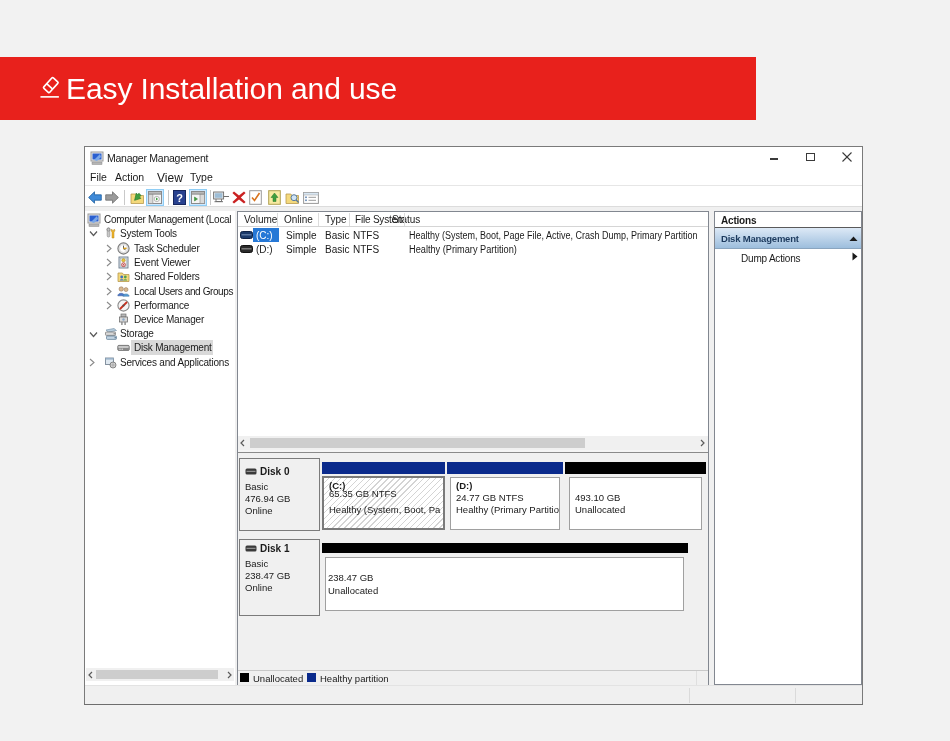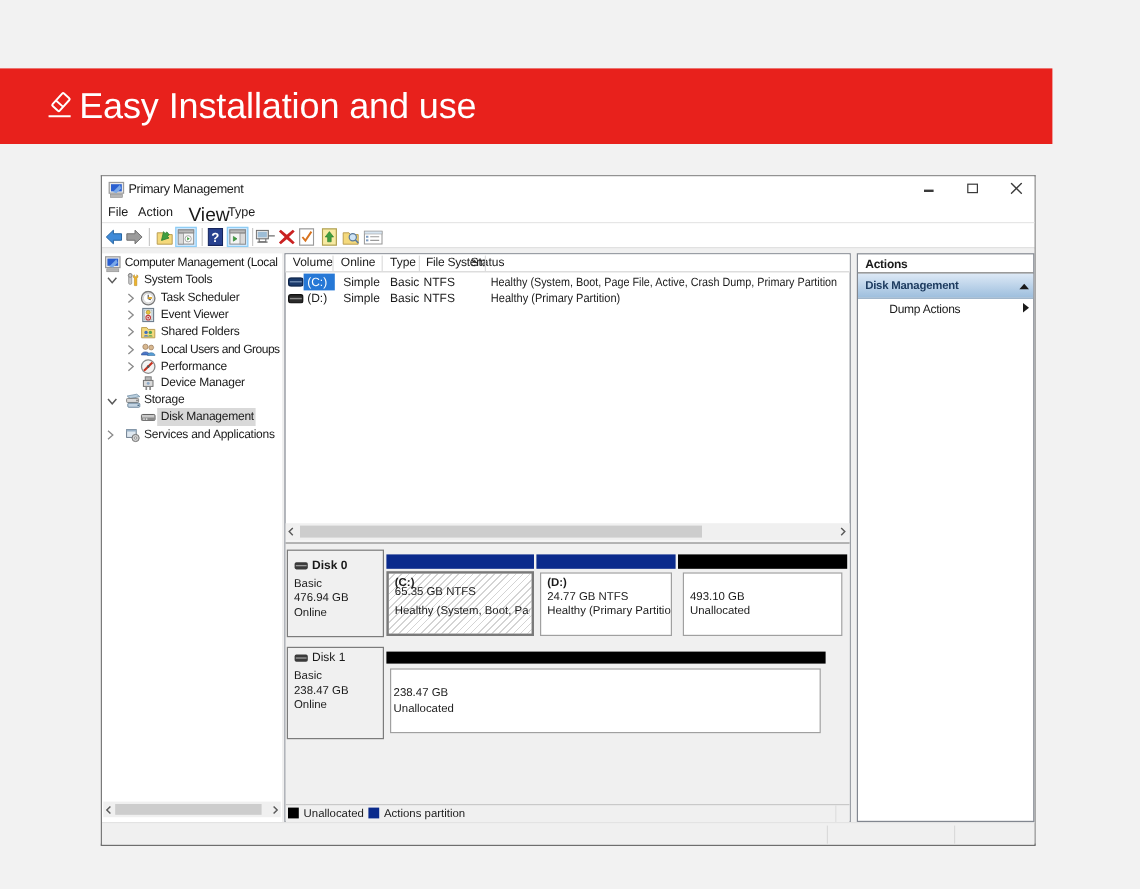--- a/index.html
+++ b/index.html
@@ -1,19 +1,19 @@
 <!DOCTYPE html>
 <html><head>
 <meta charset="utf-8">
 <style>
   * { margin:0; padding:0; box-sizing:border-box; }
   html,body { width:950px; height:741px; background:#f2f2f2; font-family:"Liberation Sans", sans-serif; overflow:hidden; }
   .abs { position:absolute; }
   #page { position:relative; width:950px; height:741px; }
-  #banner { position:absolute; left:0; top:57px; width:877px; height:63px; background:#e8211c; }
+  #banner { position:absolute; left:0; top:57px; width:756px; height:63px; background:#e8211c; }
   #banner .txt { position:absolute; left:66px; top:15px; color:#fff; font-size:30px; letter-spacing:-0.1px; }
   .win-border { position:absolute; left:84px; top:146px; width:779px; height:559px; border:1px solid #7a7a7a; border-bottom:2px solid #6e6e6e; background:#f0f0f0; }
   .t10 { font-size:10px; color:#1a1a1a; }
   .t95 { font-size:9.5px; color:#1a1a1a; }
   .pane { position:absolute; background:#fff; border:1px solid #828790; }
   .hdrsep { position:absolute; top:213px; width:1px; height:13px; background:#dcdcdc; }
   .scrollbar { position:absolute; background:#f0f0f0; }
   .thumb { position:absolute; background:#cdcdcd; }
   .treerow { position:absolute; white-space:nowrap; font-size:10px; color:#1a1a1a; letter-spacing:-0.2px; }
 </style>
@@ -35,31 +35,31 @@
   <div class="win-border"></div>
   <div class="abs" style="left:85px;top:147px;width:777px;height:59px;background:#ffffff"></div>
   <div class="abs" style="left:85px;top:211px;width:150px;height:474px;background:#ffffff"></div>
 
   <svg class="abs" style="left:90px;top:151px" width="14" height="14" viewBox="0 0 14 14">
     <rect x="1" y="1" width="12" height="9" fill="#e8e8e8" stroke="#9a9a9a" stroke-width="1"></rect>
     <rect x="2.5" y="2.5" width="9" height="6" fill="#2a5fd0"></rect>
     <path d="M4 9 L10 3 L11 6 L7 10 Z" fill="#7aa8e8"></path>
     <rect x="2" y="11" width="10" height="2.5" fill="#b5b5b5" stroke="#8a8a8a" stroke-width="0.5"></rect>
   </svg>
-  <div class="abs t10" style="left:107px;top:152px;font-size:10.5px;letter-spacing:-0.25px">Primary Management</div>
+  <div class="abs t10" style="left:107px;top:152px;font-size:10.5px;letter-spacing:-0.25px">Manager Management</div>
   <div class="abs" style="left:770px;top:158px;width:8px;height:1.5px;background:#3a3a3a"></div>
   <div class="abs" style="left:806px;top:153px;width:9px;height:8px;border:1px solid #3a3a3a"></div>
   <svg class="abs" style="left:842px;top:152px" width="10" height="10" viewBox="0 0 10 10" stroke="#3a3a3a" stroke-width="1.1">
     <line x1="0.5" y1="0.5" x2="9.5" y2="9.5"></line>
       <line x1="9.5" y1="0.5" x2="0.5" y2="9.5"></line>
   </svg>
 
   <div class="abs t10" style="left:90px;top:171px;font-size:10.5px">File</div>
   <div class="abs t10" style="left:115px;top:171px;font-size:10.5px">Action</div>
-  <div class="abs t10" style="left:157px;top:171px;font-size:16px">View</div>
+  <div class="abs t10" style="left:157px;top:171px;font-size:12px">View</div>
   <div class="abs t10" style="left:190px;top:171px;font-size:10.5px">Type</div>
 
   <div class="abs" style="left:85px;top:185px;width:777px;height:1px;background:#e6e6e6"></div>
 
   <div id="toolbar">
 
     <svg class="abs" style="left:88px;top:191px" width="14" height="13" viewBox="0 0 14 13">
       <path d="M6.5 0.8 L6.5 3.8 L13.3 3.8 L13.3 9.2 L6.5 9.2 L6.5 12.2 L0.6 6.5 Z" fill="#3f8ad8" stroke="#1e5f9e" stroke-width="0.8"></path>
     </svg>
 
@@ -340,35 +340,35 @@
     <div class="abs" style="left:565px;top:462px;width:141px;height:12px;background:#000000"></div>
     <div class="abs" style="left:569px;top:477px;width:133px;height:53px;border:1px solid #a0a0a0;background:#fff"></div>
     <div class="abs t95" style="left:575px;top:492px">493.10 GB</div>
     <div class="abs t95" style="left:575px;top:504px">Unallocated</div>
 
     <div class="abs" style="left:239px;top:539px;width:81px;height:77px;background:#f0f0f0;border:1px solid #7b7b7b"></div>
     <svg class="abs" style="left:245px;top:545px" width="12" height="7" viewBox="0 0 12 7">
       <rect x="0.5" y="0.5" width="11" height="6" rx="1.5" fill="#3a3a3a"></rect>
       <rect x="1.5" y="2.8" width="9" height="1.1" fill="#9a9a9a"></rect>
     </svg>
-    <div class="abs t10" style="left:260px;top:543px;font-weight:normal">Disk 1</div>
+    <div class="abs t10" style="left:260px;top:543px;font-weight:bold">Disk 1</div>
     <div class="abs t95" style="left:245px;top:558px">Basic</div>
     <div class="abs t95" style="left:245px;top:570px">238.47 GB</div>
     <div class="abs t95" style="left:245px;top:582px">Online</div>
     <div class="abs" style="left:322px;top:543px;width:366px;height:10px;background:#000000"></div>
     <div class="abs" style="left:325px;top:557px;width:359px;height:54px;border:1px solid #a0a0a0;background:#fff"></div>
     <div class="abs t95" style="left:328px;top:572px">238.47 GB</div>
     <div class="abs t95" style="left:328px;top:585px">Unallocated</div>
 
     <div class="abs" style="left:238px;top:670px;width:470px;height:15px;background:#f0f0f0;border-top:1px solid #c9c9c9"></div>
     <div class="abs" style="left:696px;top:671px;width:1px;height:14px;background:#dfdfdf"></div>
     <div class="abs" style="left:240px;top:673px;width:9px;height:9px;background:#000"></div>
     <div class="abs t95" style="left:253px;top:672.5px">Unallocated</div>
     <div class="abs" style="left:307px;top:673px;width:9px;height:9px;background:#0a2a8c"></div>
-    <div class="abs t95" style="left:320px;top:672.5px">Actions partition</div>
+    <div class="abs t95" style="left:320px;top:672.5px">Healthy partition</div>
   </div>
 
   <div class="pane" style="left:714px;top:211px;width:148px;height:474px"></div>
   <div class="abs t10" style="left:721px;top:215px;font-weight:bold;letter-spacing:-0.2px">Actions</div>
   <div class="abs" style="left:715px;top:227px;width:146px;height:1px;background:#5a5a5a"></div>
   <div class="abs" style="left:715px;top:228px;width:146px;height:21px;background:linear-gradient(#dde9f6,#9dbedd);border-bottom:1px solid #8aa5bf"></div>
   <div class="abs" style="left:721px;top:233px;font-weight:bold;color:#1c3a5e;font-size:9.5px;letter-spacing:-0.2px">Disk Management</div>
   <svg class="abs" style="left:849px;top:236px" width="9" height="6" viewBox="0 0 9 6">
       <path d="M0.5 5 L4.5 0.5 L8.5 5 Z" fill="#1a1a1a"></path>
     </svg>

